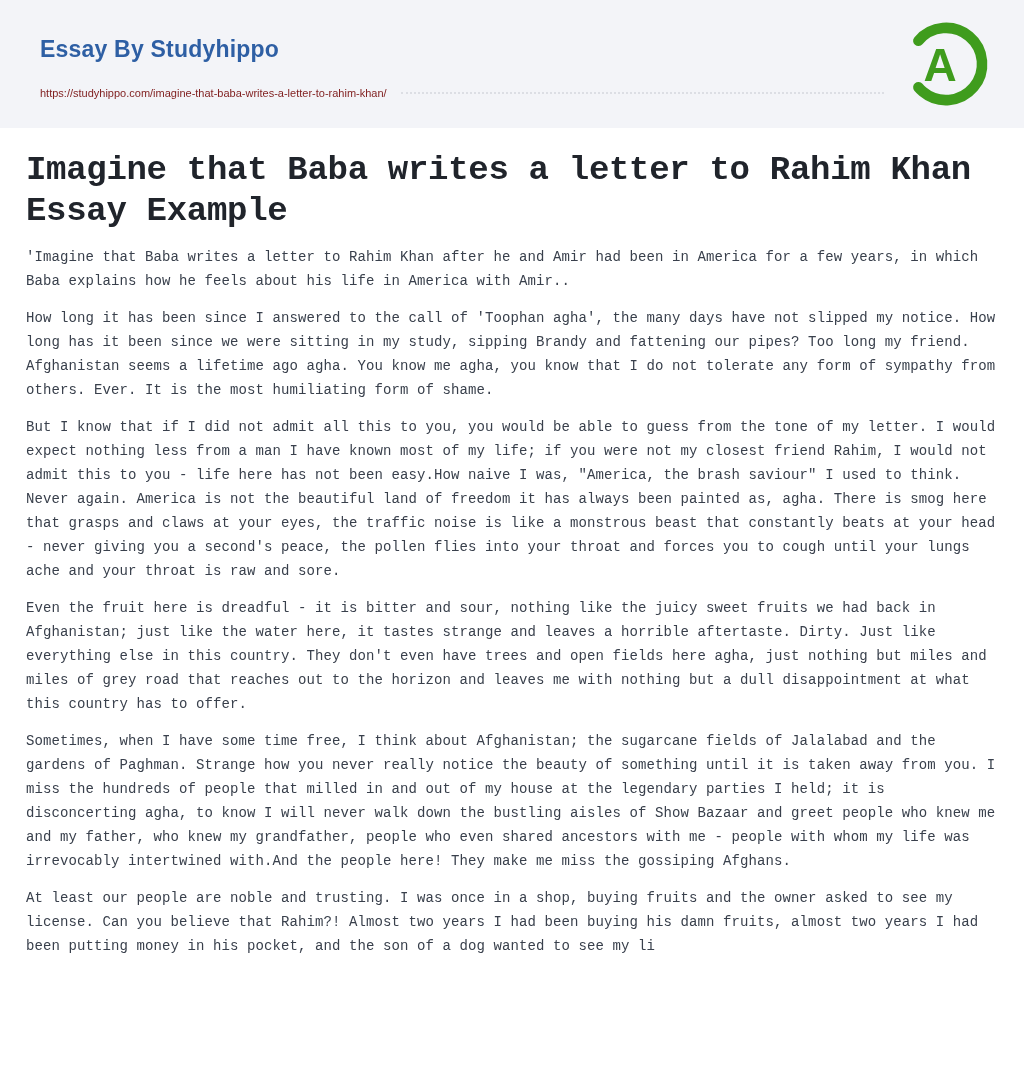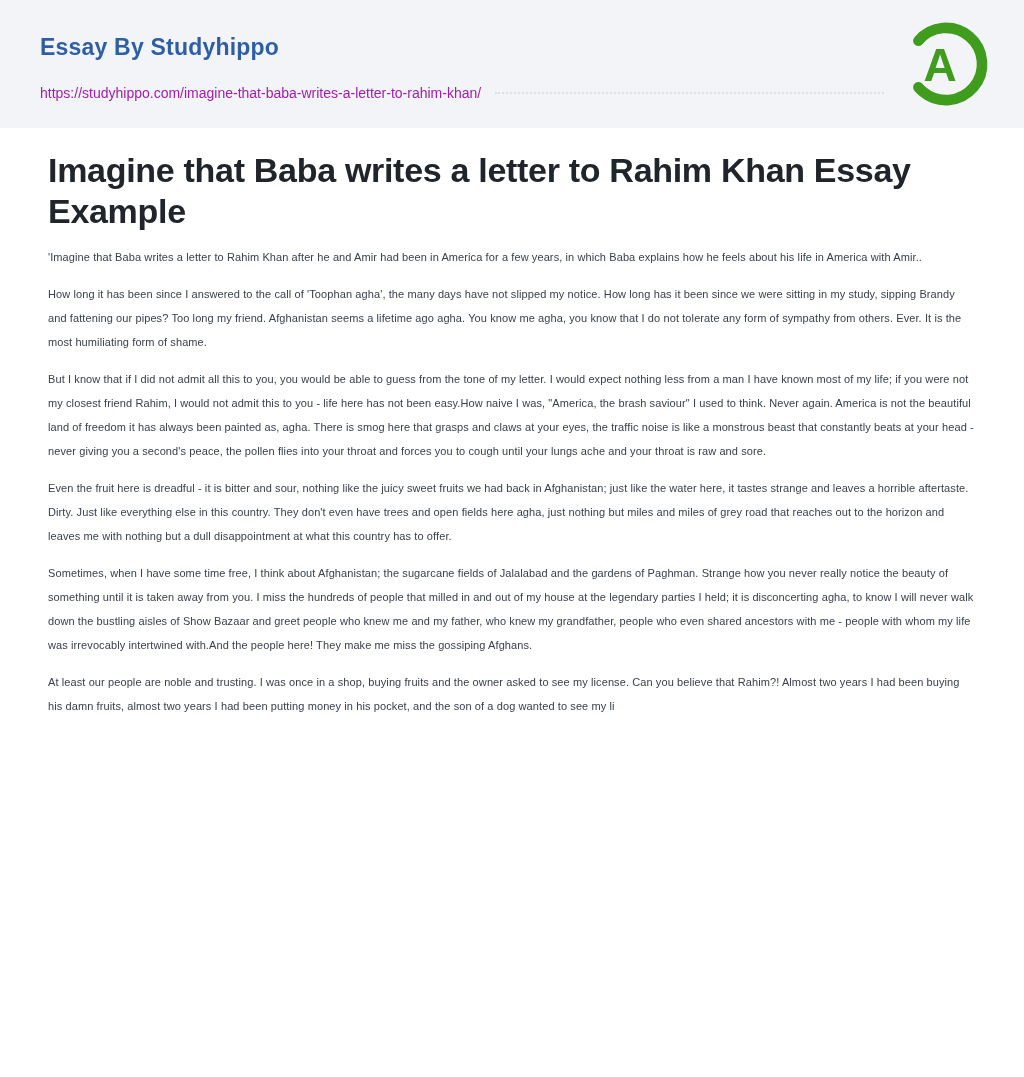--- a/index.html
+++ b/index.html
@@ -29,22 +29,22 @@
     font-size: 23px;
     font-weight: 700;
     letter-spacing: 0.2px;
     margin-bottom: 24px;
   }
   .url-row {
     display: flex;
     align-items: center;
   }
   .page-url {
-    color: #a21caf;
-    font-size: 14px;
+    color: #7f1d1d;
+    font-size: 11px;
     text-decoration: none;
     white-space: nowrap;
   }
   .dotted-leader {
     flex: 1;
     height: 0;
     border-bottom: 2px dotted #dcdee4;
     margin: 0 18px 0 14px;
   }
 
@@ -64,35 +64,36 @@
     left: -6px;
     top: 1px;
     color: #3f9c1d;
     font-size: 46px;
     font-weight: 700;
     line-height: 1;
   }
 
   
   .essay-main {
-    padding: 0 48px;
+    padding: 0 26px;
     width: 1024px;
+    font-family: Liberation Mono, monospace;
   }
   .essay-title {
     margin: 22px 0 8px 0;
     color: #20242b;
     font-size: 34px;
     line-height: 1.2;
     font-weight: 800;
     letter-spacing: -0.3px;
   }
   .essay-p {
     margin: 13px 0;
     color: #39404c;
-    font-size: 11px;
+    font-size: 14px;
     line-height: 24px;
     letter-spacing: 0.1px;
   }
 </style>
 </head>
 <body>
 
 <header class="site-header">
   <div class="header-left">
     <div class="site-title">Essay By Studyhippo</div>

